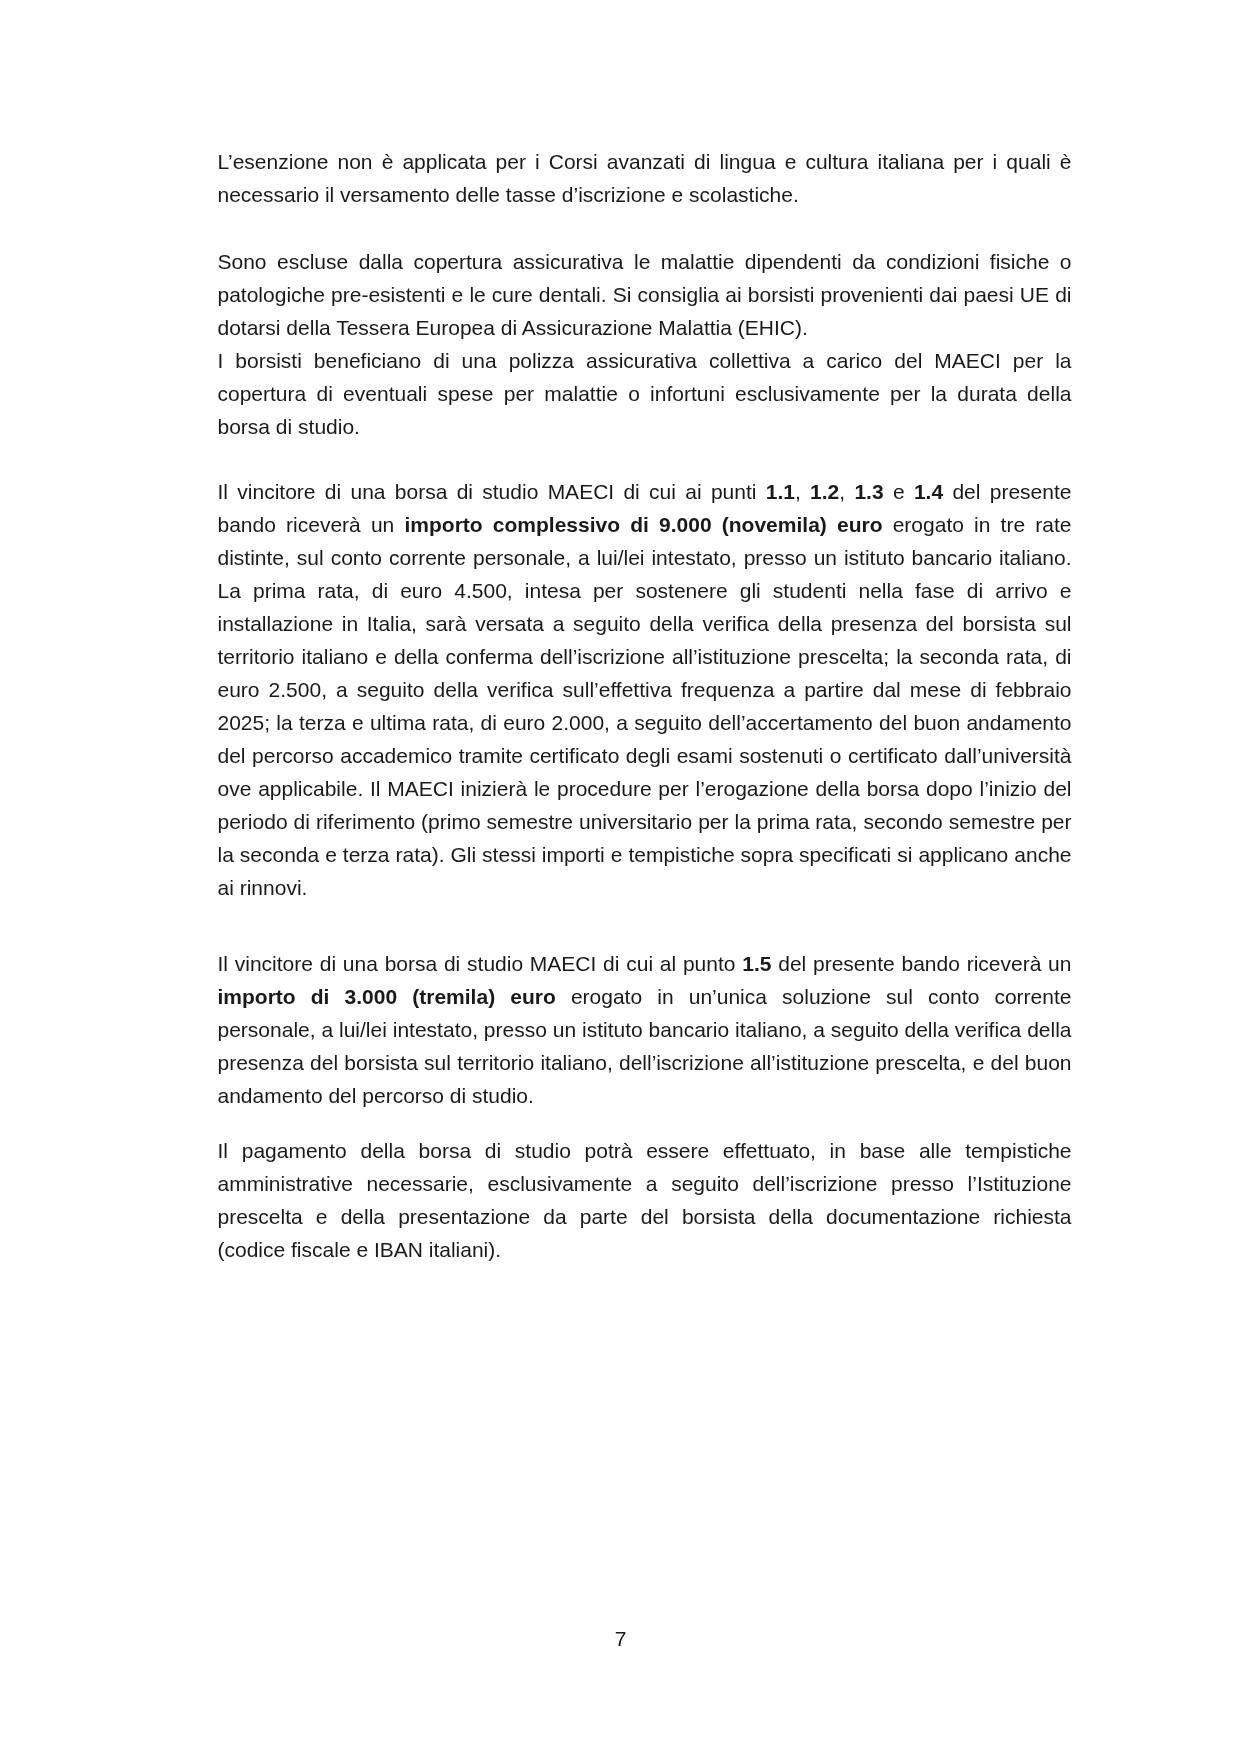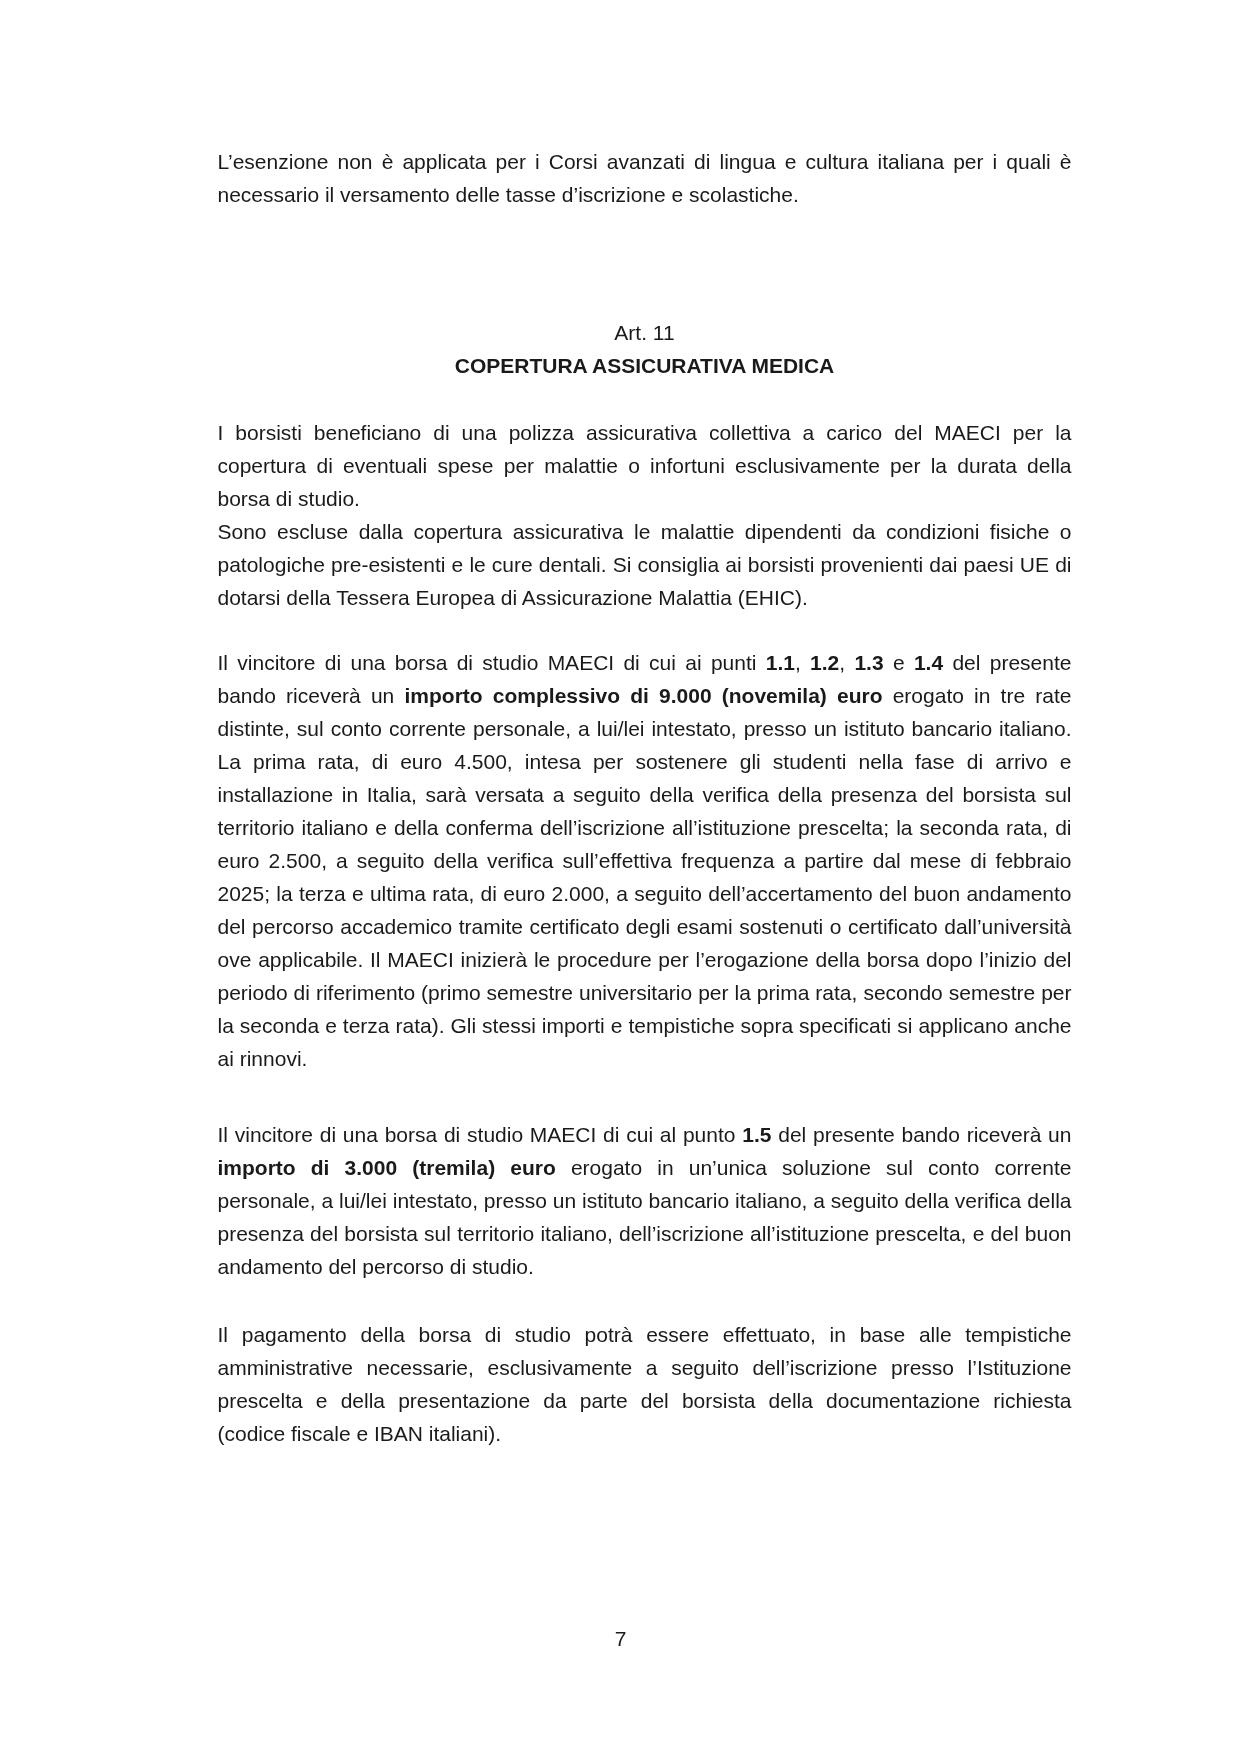--- a/index.html
+++ b/index.html
@@ -33,48 +33,44 @@
     font-weight: 400;
   }
   .art-title {
     font-weight: 700;
   }
   .heading-art11 { margin-top: 105px; }
   .body-art11   { margin-top: 34px; }
   .heading-art12 { margin-top: 72px; }
   .para-rates   { margin-top: 32px; }
   .para-single  { margin-top: 43px; }
-  .para-payment { margin-top: 35px; }
+  .para-payment { margin-top: 22px; }
   .page-footer {
     position: absolute;
     top: 1622px;
     left: 0;
     width: 100%;
     text-align: center;
     font-family: "Liberation Sans", sans-serif;
     font-size: 21px;
     line-height: 33px;
     color: #1a1a1a;
   }
 </style>
 </head>
 <body>
 
 <div class="page">
 
   <p class="para">L’esenzione non è applicata per i Corsi avanzati di lingua e cultura italiana per i quali è necessario il versamento delle tasse d’iscrizione e scolastiche.</p>
 
-  <div class="article-heading heading-art11">
-    <div class="art-label">Art. 11</div>
-    <div class="art-title">COPERTURA ASSICURATIVA MEDICA</div>
-  </div>
 
   <div class="body-art11">
+    <p class="para">Sono escluse dalla copertura assicurativa le malattie dipendenti da condizioni fisiche o patologiche pre-esistenti e le cure dentali. Si consiglia ai borsisti provenienti dai paesi UE di dotarsi della Tessera Europea di Assicurazione Malattia (EHIC).</p>
     <p class="para">I borsisti beneficiano di una polizza assicurativa collettiva a carico del MAECI per la copertura di eventuali spese per malattie o infortuni esclusivamente per la durata della borsa di studio.</p>
-    <p class="para">Sono escluse dalla copertura assicurativa le malattie dipendenti da condizioni fisiche o patologiche pre-esistenti e le cure dentali. Si consiglia ai borsisti provenienti dai paesi UE di dotarsi della Tessera Europea di Assicurazione Malattia (EHIC).</p>
   </div>
 
 
   <p class="para para-rates"><span>Il vincitore di una borsa di studio MAECI di cui ai punti </span><span style="font-weight: 700;">1.1</span><span>, </span><span style="font-weight: 700;">1.2</span><span>, </span><span style="font-weight: 700;">1.3</span><span> e </span><span style="font-weight: 700;">1.4</span><span> del presente bando riceverà un </span><span style="font-weight: 700;">importo complessivo di 9.000 (novemila) euro</span><span> erogato in tre rate distinte, sul conto corrente personale, a lui/lei intestato, presso un istituto bancario italiano. La prima rata, di euro 4.500, intesa per sostenere gli studenti nella fase di arrivo e installazione in Italia, sarà versata a seguito della verifica della presenza del borsista sul territorio italiano e della conferma dell’iscrizione all’istituzione prescelta; la seconda rata, di euro 2.500, a seguito della verifica sull’effettiva frequenza a partire dal mese di febbraio 2025; la terza e ultima rata, di euro 2.000, a seguito dell’accertamento del buon andamento del percorso accademico tramite certificato degli esami sostenuti o certificato dall’università ove applicabile. Il MAECI inizierà le procedure per l’erogazione della borsa dopo l’inizio del periodo di riferimento (primo semestre universitario per la prima rata, secondo semestre per la seconda e terza rata). Gli stessi importi e tempistiche sopra specificati si applicano anche ai rinnovi.</span></p>
 
   <p class="para para-single"><span>Il vincitore di una borsa di studio MAECI di cui al punto </span><span style="font-weight: 700;">1.5</span><span> del presente bando riceverà un </span><span style="font-weight: 700;">importo di 3.000 (tremila) euro</span><span> erogato in un’unica soluzione sul conto corrente personale, a lui/lei intestato, presso un istituto bancario italiano, a seguito della verifica della presenza del borsista sul territorio italiano, dell’iscrizione all’istituzione prescelta, e del buon andamento del percorso di studio.</span></p>
 
   <p class="para para-payment">Il pagamento della borsa di studio potrà essere effettuato, in base alle tempistiche amministrative necessarie, esclusivamente a seguito dell’iscrizione presso l’Istituzione prescelta e della presentazione da parte del borsista della documentazione richiesta (codice fiscale e IBAN italiani).</p>
 
   <div class="page-footer">7</div>

